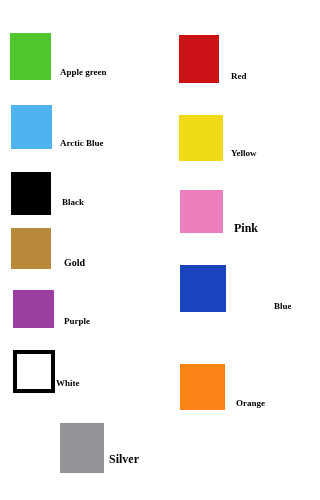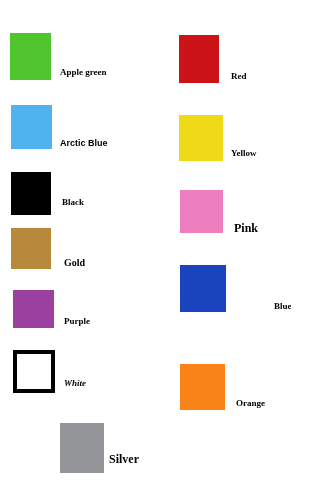--- a/index.html
+++ b/index.html
@@ -34,21 +34,21 @@
   }
   .swatch-label {
     position: absolute;
     white-space: nowrap;
     color: #000000;
     font-weight: bold;
     font-family: "Liberation Serif", serif;
     line-height: 1;
   }
   .swatch-label.sans {
-    font-family: Liberation Sans, sans-serif;
+    font-family: Liberation Serif, serif;
   }
 </style>
 </head>
 <body>
 
 <div id="chart">
     <div class="swatch-row" style="left: 0px; top: 0px; width: 291px; height: 500px;">
       <div class="swatch" style="left: 10px; top: 33px; width: 41px; height: 47px; background: rgb(79, 198, 46);"></div>
       <div class="swatch-label" style="left: 60px; top: 68px; font-size: 9px;">Apple green</div>
     </div>
@@ -83,19 +83,19 @@
     <div class="swatch-row" style="left: 0px; top: 0px; width: 291px; height: 500px; padding-left: 40px;">
       <div class="swatch" style="left: 13px; top: 290px; width: 41px; height: 38px; background: rgb(155, 63, 160);"></div>
       <div class="swatch-label" style="left: 64px; top: 317px; font-size: 9px;">Purple</div>
     </div>
     <div class="swatch-row" style="left: 0px; top: 0px; width: 291px; height: 500px; margin-top: 19px;">
       <div class="swatch" style="left: 180px; top: 345px; width: 45px; height: 46px; background: rgb(249, 131, 22);"></div>
       <div class="swatch-label" style="left: 236px; top: 380px; font-size: 9px;">Orange</div>
     </div>
     <div class="swatch-row" style="left: 0px; top: 0px; width: 291px; height: 500px;">
       <div class="swatch" style="left: 13px; top: 350px; width: 42px; height: 43px; background: rgb(255, 255, 255); border: 4px solid rgb(0, 0, 0);"></div>
-      <div class="swatch-label" style="left: 64px; top: 379px; font-size: 9px; font-style: italic;">White</div>
+      <div class="swatch-label" style="left: 56px; top: 379px; font-size: 9px;">White</div>
     </div>
     <div class="swatch-row" style="left: 0px; top: 0px; width: 291px; height: 500px; margin-left: 47px;">
       <div class="swatch" style="left: 13px; top: 423px; width: 44px; height: 50px; background: rgb(148, 149, 153);"></div>
       <div class="swatch-label" style="left: 62px; top: 453px; font-size: 12px;">Silver</div>
     </div>
   </div>
 
 </body></html>

